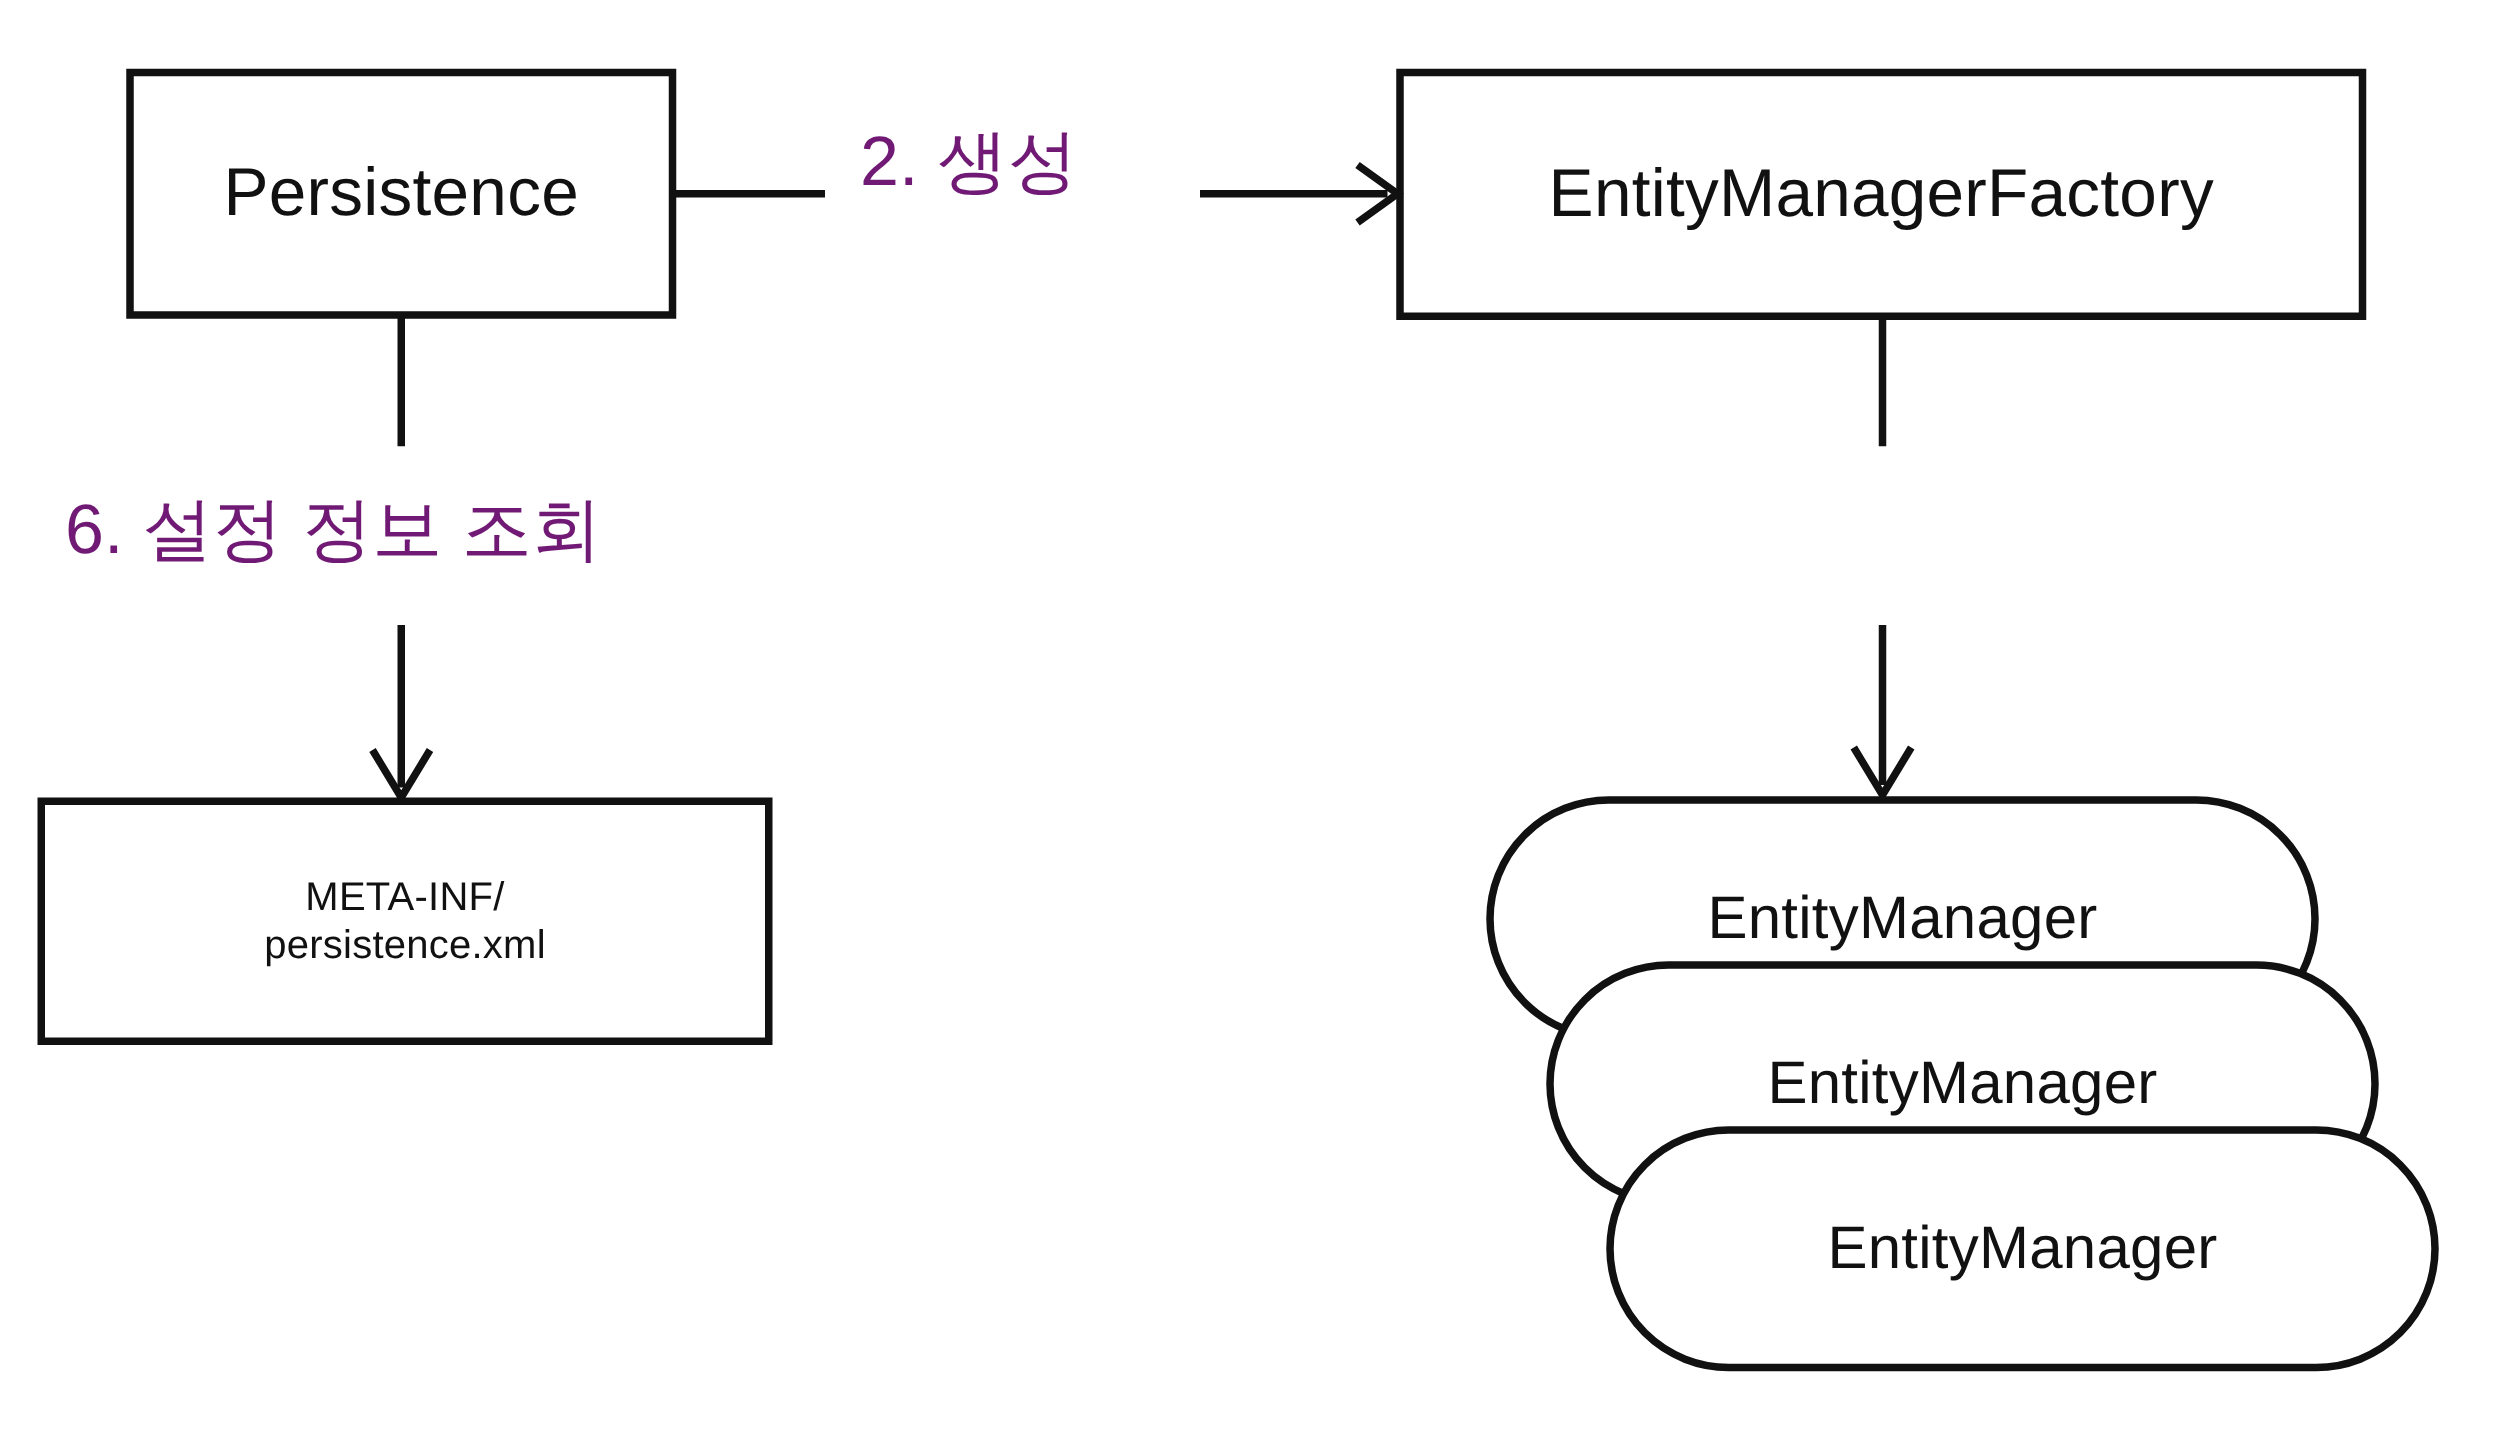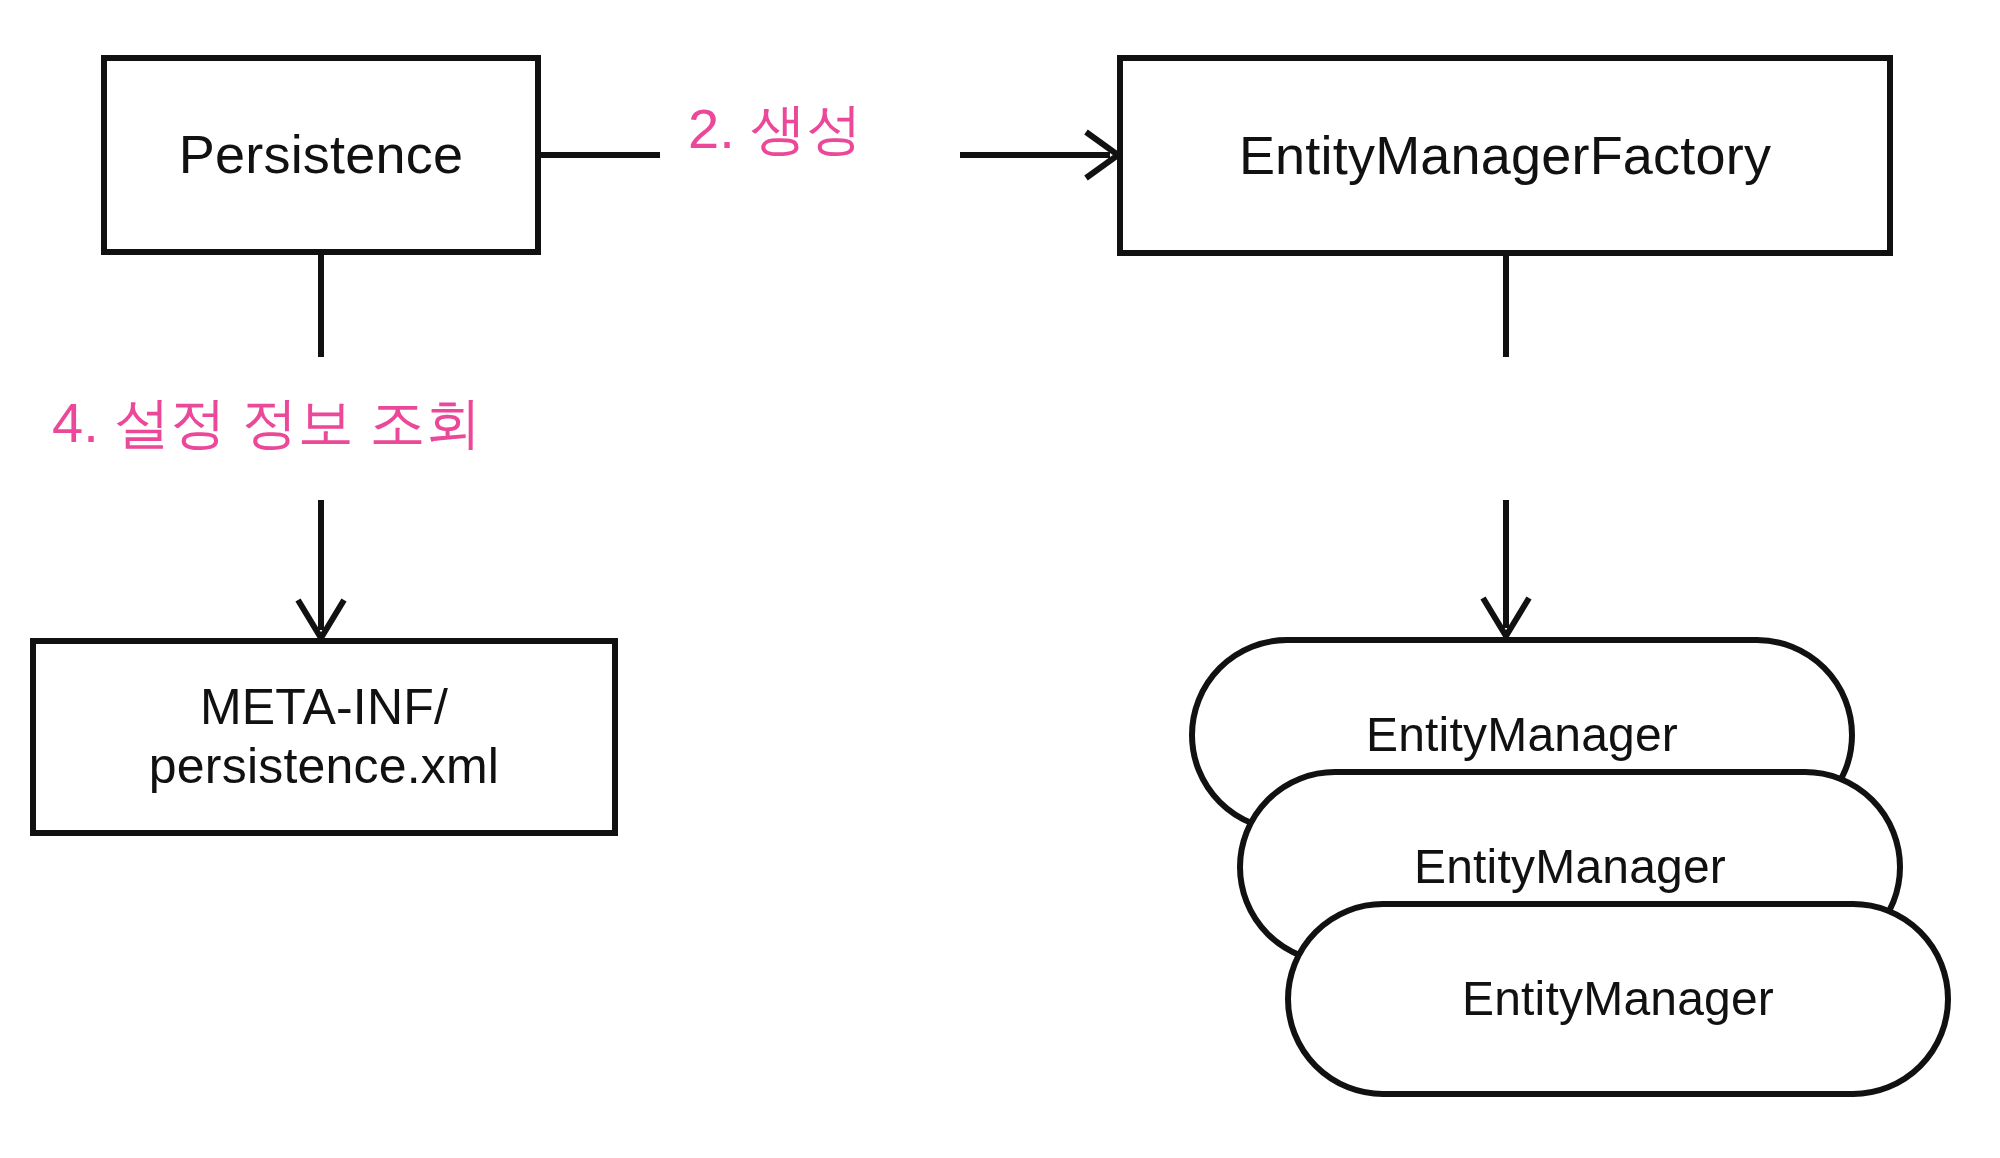--- a/index.html
+++ b/index.html
@@ -30,21 +30,21 @@
     text-align: center;
     color: #111111;
     font-weight: 400;
     line-height: 1.18;
     white-space: pre-line;
     letter-spacing: 0.2px;
     pointer-events: none;
   }
   .edge-label {
     position: absolute;
-    color: #ec4899;
+    color: #701a75;
     font-weight: 400;
     white-space: nowrap;
     line-height: 1.1;
   }
 </style>
 </head>
 <body>
 
 <div id="canvas">
 
@@ -75,27 +75,27 @@
 
     <rect x="1192" y="640" width="660" height="190" rx="95" ry="95" fill="#ffffff" stroke="#111111" stroke-width="6"></rect>
     <rect x="1240" y="772" width="660" height="190" rx="95" ry="95" fill="#ffffff" stroke="#111111" stroke-width="6"></rect>
     <rect x="1288" y="904" width="660" height="190" rx="95" ry="95" fill="#ffffff" stroke="#111111" stroke-width="6"></rect>
   </svg>
 
   <div class="node-label" style="left:1120px; top:58px; width:770px; height:195px; font-size:54px;">EntityManagerFactory</div>
 
   <div class="node-label" style="left:104px; top:58px; width:434px; height:194px; font-size:54px;">Persistence</div>
 
-  <div class="node-label" style="left:33px; top:641px; width:582px; height:192px; font-size:50px;">META-INF/
+  <div class="node-label" style="left:33px; top:641px; width:582px; height:192px; font-size:32px;">META-INF/
 persistence.xml</div>
 
   <div class="node-label" style="left:1192px; top:640px; width:660px; height:190px; font-size:48px;">EntityManager</div>
 
   <div class="node-label" style="left:1240px; top:772px; width:660px; height:190px; font-size:48px;">EntityManager</div>
 
   <div class="node-label" style="left:1288px; top:904px; width:660px; height:190px; font-size:48px;">EntityManager</div>
 
   <div class="edge-label" style="left:688px; top:98px; font-size:56px;">2. 생성</div>
 
-  <div class="edge-label" style="left:52px; top:392px; font-size:56px;">4. 설정 정보 조회</div>
+  <div class="edge-label" style="left:52px; top:392px; font-size:56px;">6. 설정 정보 조회</div>
 
 
 </div>
 
 </body></html>

